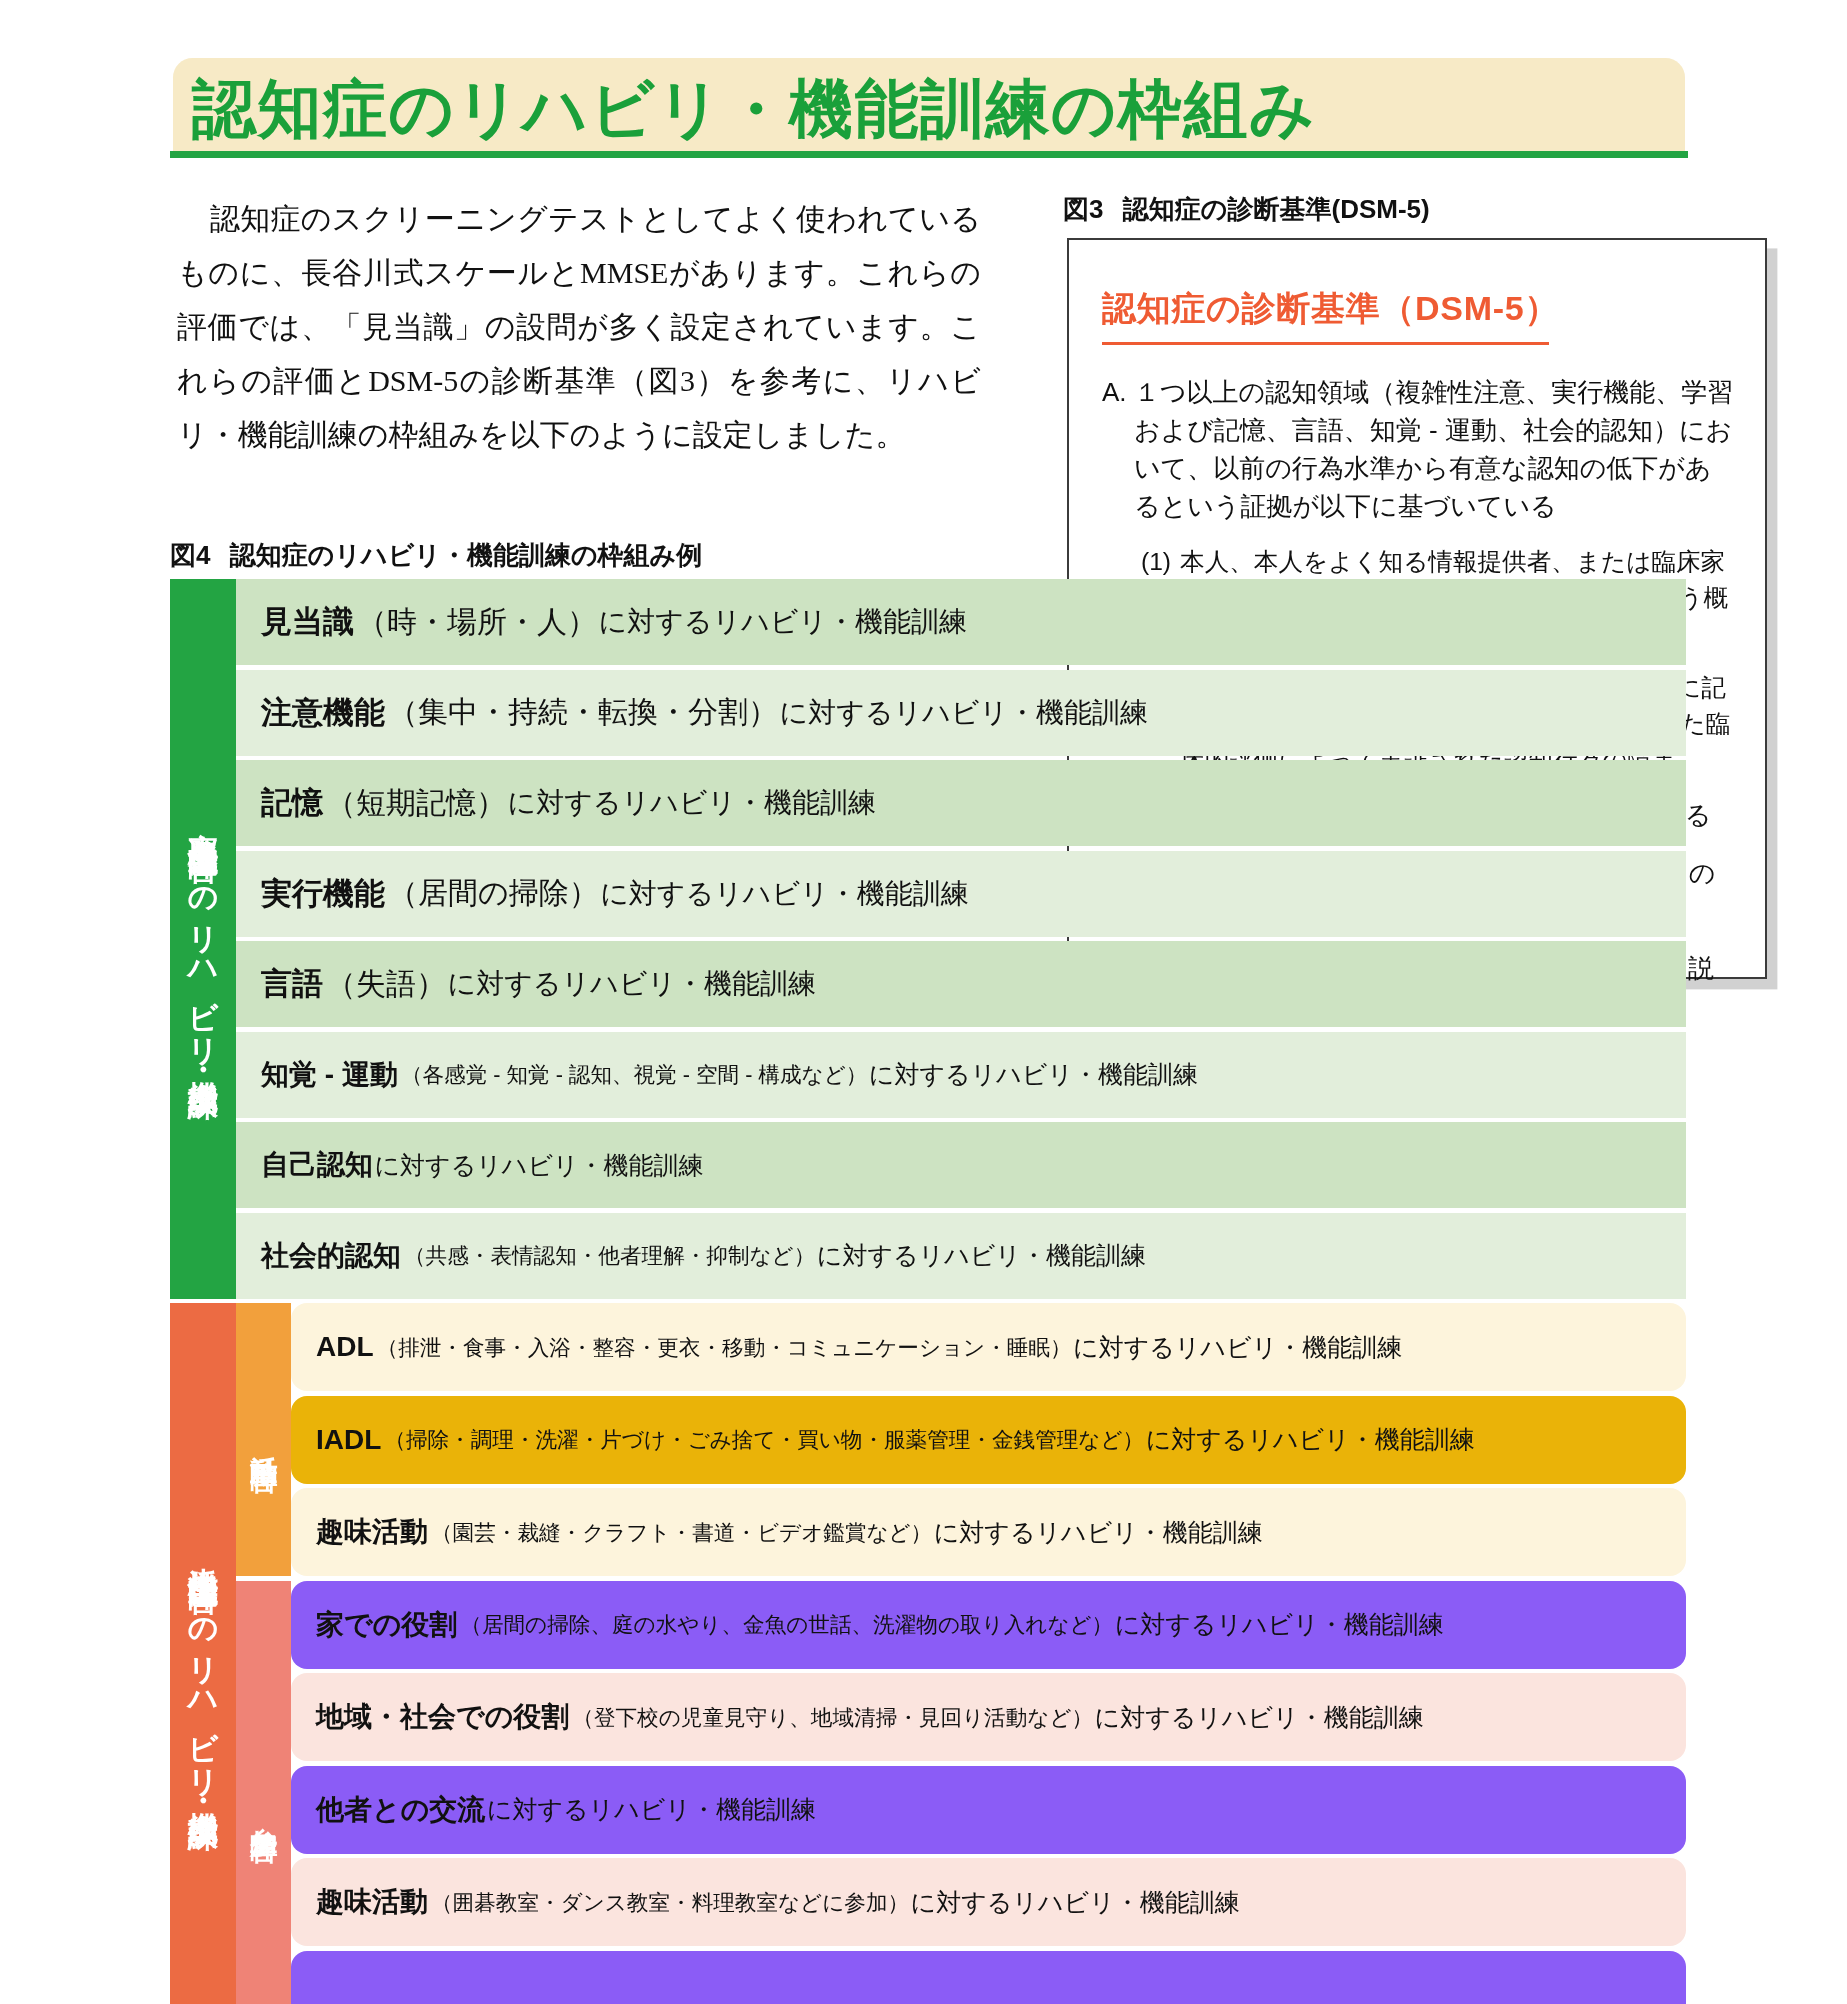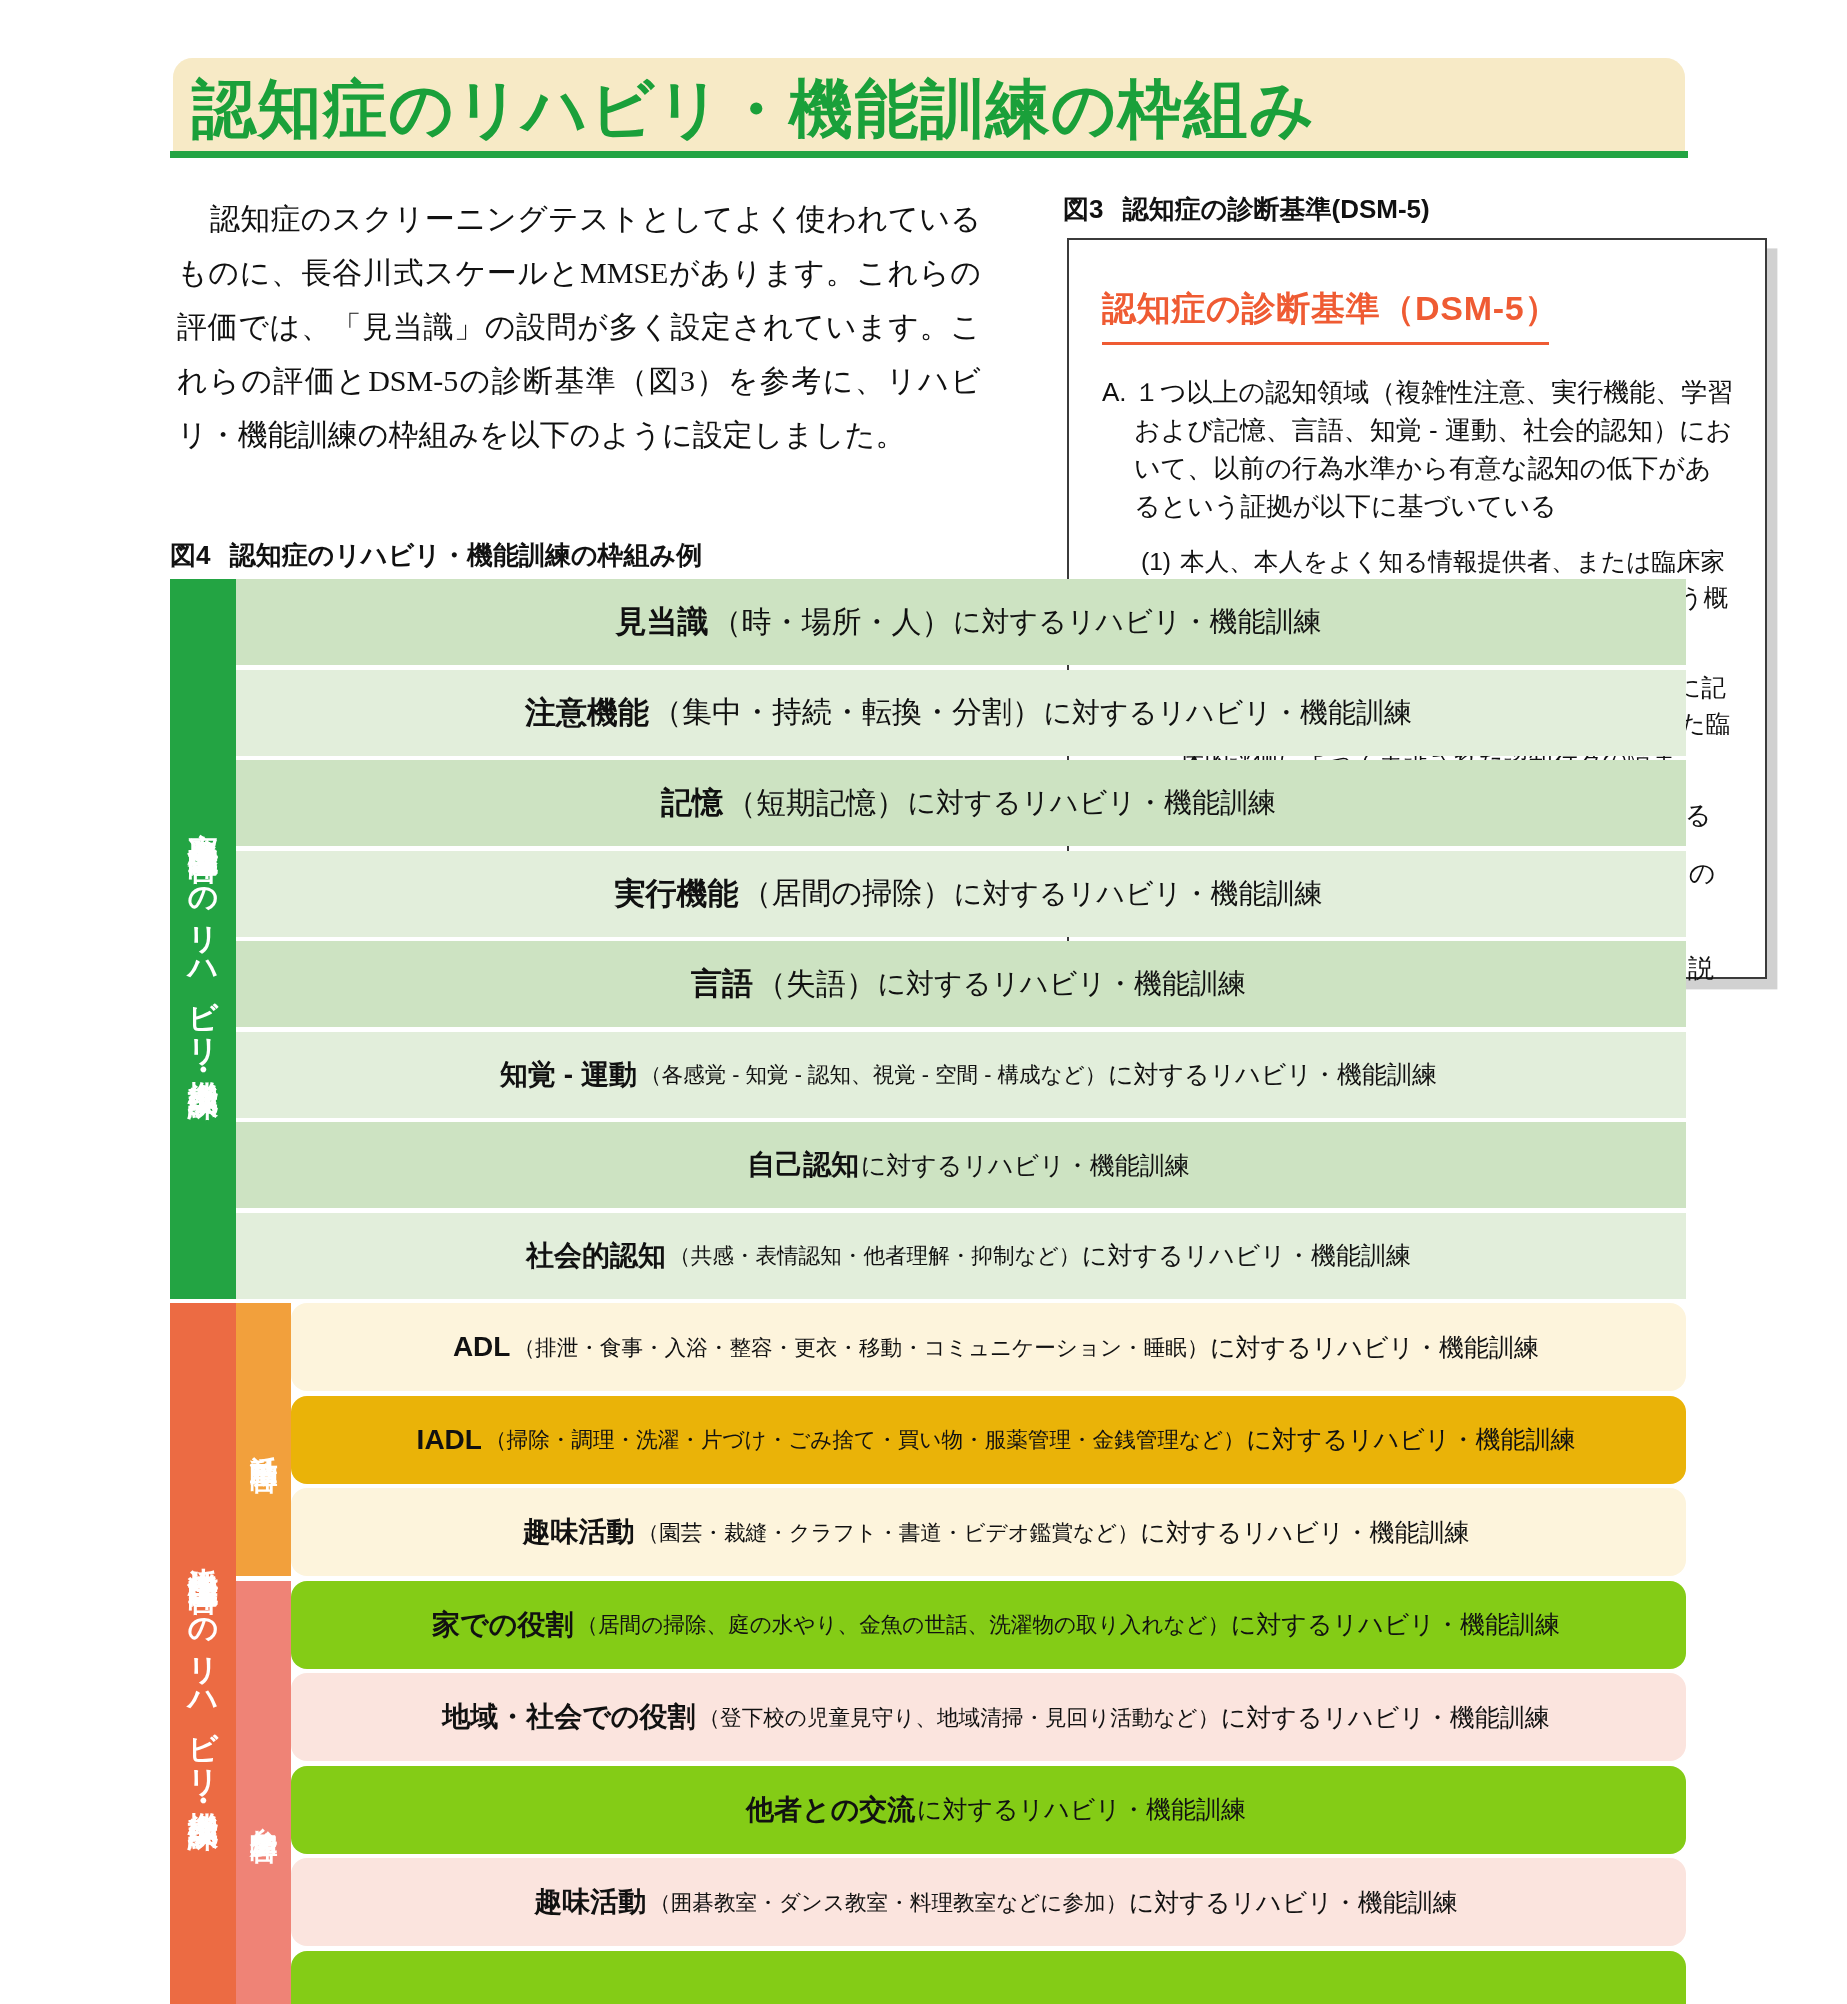--- a/index.html
+++ b/index.html
@@ -185,36 +185,35 @@
   .vlabel-participation { background: #ef8376; }
 
   .rows {
     flex: 1 1 auto;
     display: flex;
     flex-direction: column;
   }
   .row {
     display: flex;
     align-items: center;
-    padding-left: 15px;
+    padding-left: 25px;
     box-sizing: border-box;
     color: #111111;
     overflow: hidden;
-    justify-content: center;
   }
   .row + .row { margin-top: 4.5px; }
 
   .row-narrow { height: 86px; }
   .row-wide   { height: 88px; border-radius: 16px; }
 
   .g-dark  { background: #cde3c2; }
   .g-light { background: #e2eedb; }
   .o-dark  { background: #eab308; }
   .o-light { background: #fdf4dc; }
-  .p-dark  { background: #84cc16; font-family: Liberation Mono, monospace; }
+  .p-dark  { background: #8b5cf6; font-family: Liberation Mono, monospace; }
   .p-light { background: #fbe4de; }
 
   .term {
     font-size: 31px;
     font-weight: 700;
     white-space: nowrap;
   }
   .detail {
     font-size: 30px;
     font-weight: 400;

